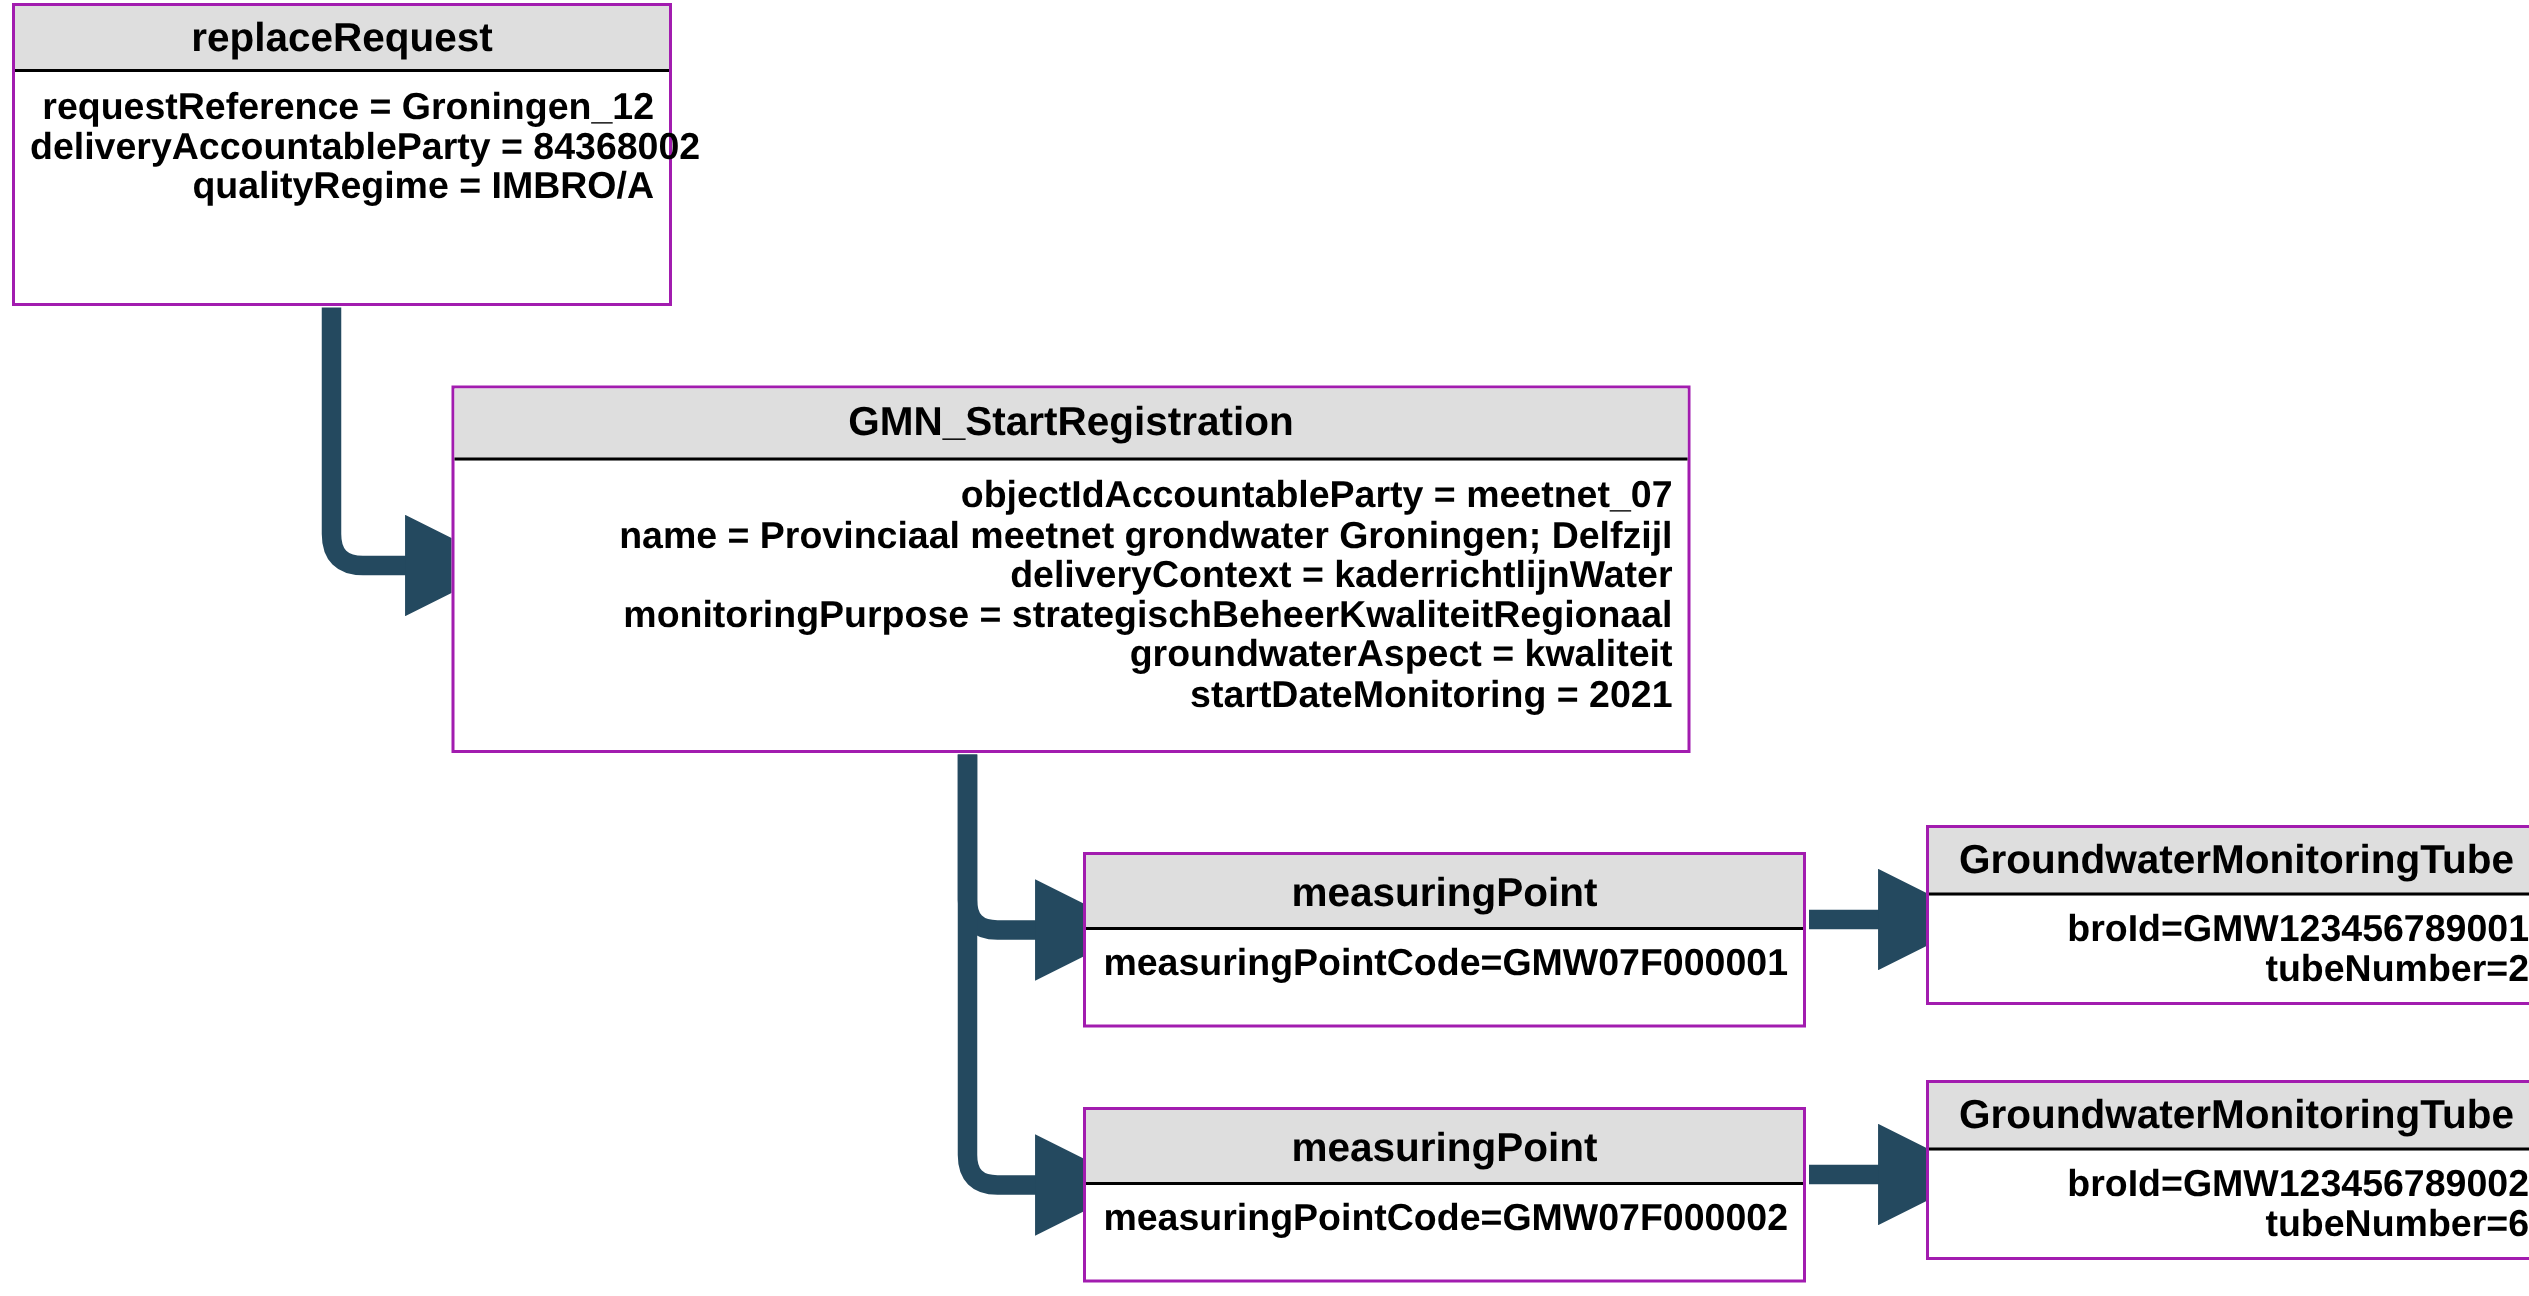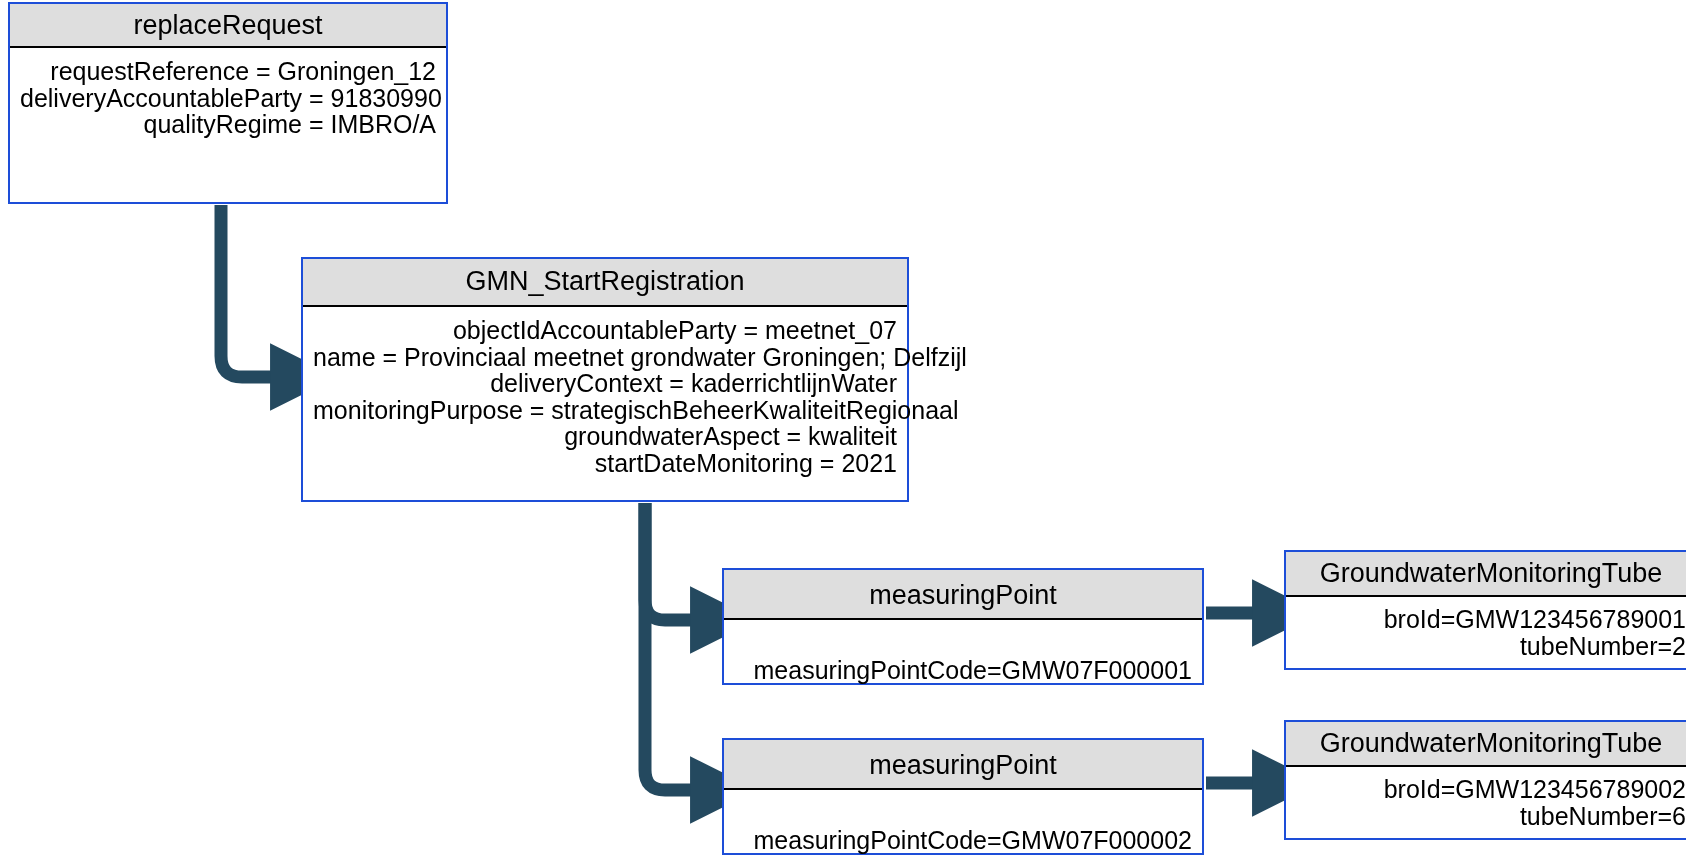--- a/index.html
+++ b/index.html
@@ -21,22 +21,23 @@
     position: absolute;
     left: 0;
     top: 0;
     width: 1686px;
     height: 864px;
     pointer-events: none;
   }
   .node {
     position: absolute;
     box-sizing: border-box;
-    border: 2px solid #1d4ed8;
+    border: 2px solid #a21caf;
     background: #ffffff;
+    font-weight: bold;
   }
   .node-header {
     box-sizing: border-box;
     background: #dedede;
     border-bottom: 2px solid #000000;
     text-align: center;
     color: #000000;
     font-size: 27px;
     line-height: 1.0;
     white-space: nowrap;
@@ -55,28 +56,28 @@
   }
 
   
   #node-replace-request {
     left: 8px; top: 2px; width: 440px; height: 202px;
   }
   #node-replace-request .node-header { height: 44px; padding-top: 8px; }
   #node-replace-request .node-body { padding-top: 10px; }
 
   #node-gmn-start-registration {
-    left: 301px; top: 257px; width: 608px; height: 245px;
+    left: 301px; top: 257px; width: 826px; height: 245px;
   }
   #node-gmn-start-registration .node-header { height: 48px; padding-top: 9px; }
   #node-gmn-start-registration .node-body { padding-top: 10px; }
 
   .node-measuring-point { width: 482px; height: 117px; }
   .node-measuring-point .node-header { height: 50px; padding-top: 12px; }
-  .node-measuring-point .node-body { padding-top: 9px; margin-top: 28px; }
+  .node-measuring-point .node-body { padding-top: 9px; }
 
   #node-measuring-point-1 { left: 722px; top: 568px; }
   #node-measuring-point-2 { left: 722px; top: 738px; }
 
   .node-tube { width: 414px; height: 120px; }
   .node-tube .node-header { height: 45px; padding-top: 8px; }
   .node-tube .node-body { padding-top: 9px; }
 
   #node-tube-1 { left: 1284px; top: 550px; }
   #node-tube-2 { left: 1284px; top: 720px; }
@@ -101,21 +102,21 @@
 
     <path d="M 1206,613 L 1254,613" fill="none" stroke="#24495F" stroke-width="13" marker-end="url(#arrowhead)"></path>
 
     <path d="M 1206,783 L 1254,783" fill="none" stroke="#24495F" stroke-width="13" marker-end="url(#arrowhead)"></path>
   </svg>
 
   <div class="node" id="node-replace-request">
     <div class="node-header">replaceRequest</div>
     <div class="node-body">
       <div class="attr-line">requestReference = Groningen_12</div>
-      <div class="attr-line">deliveryAccountableParty = 91830990</div>
+      <div class="attr-line">deliveryAccountableParty = 84368002</div>
       <div class="attr-line">qualityRegime = IMBRO/A</div>
     </div>
   </div>
 
   <div class="node" id="node-gmn-start-registration">
     <div class="node-header">GMN_StartRegistration</div>
     <div class="node-body">
       <div class="attr-line">objectIdAccountableParty = meetnet_07</div>
       <div class="attr-line">name = Provinciaal meetnet grondwater Groningen; Delfzijl</div>
       <div class="attr-line">deliveryContext = kaderrichtlijnWater</div>

